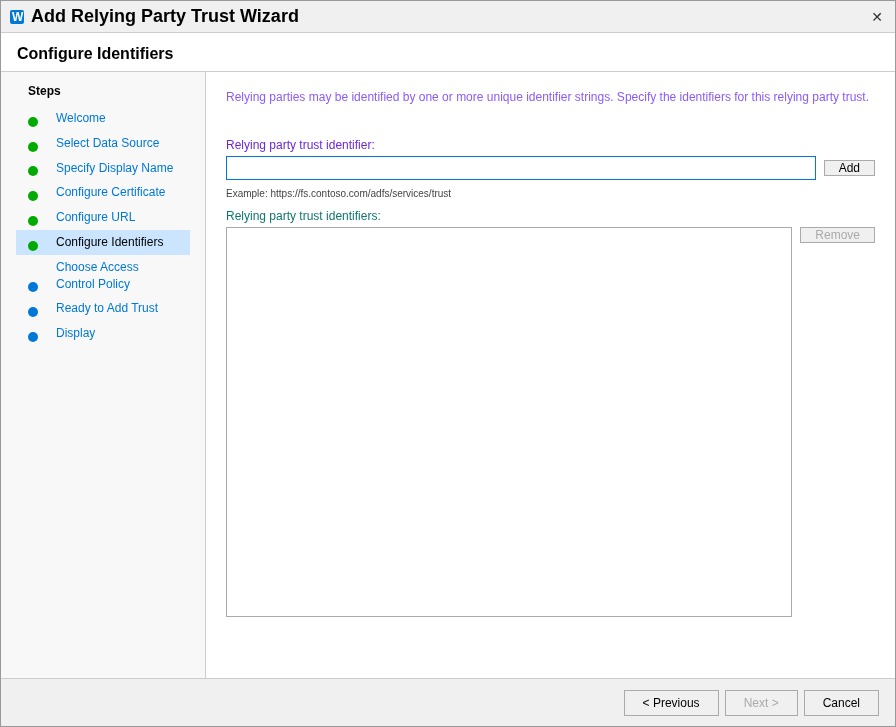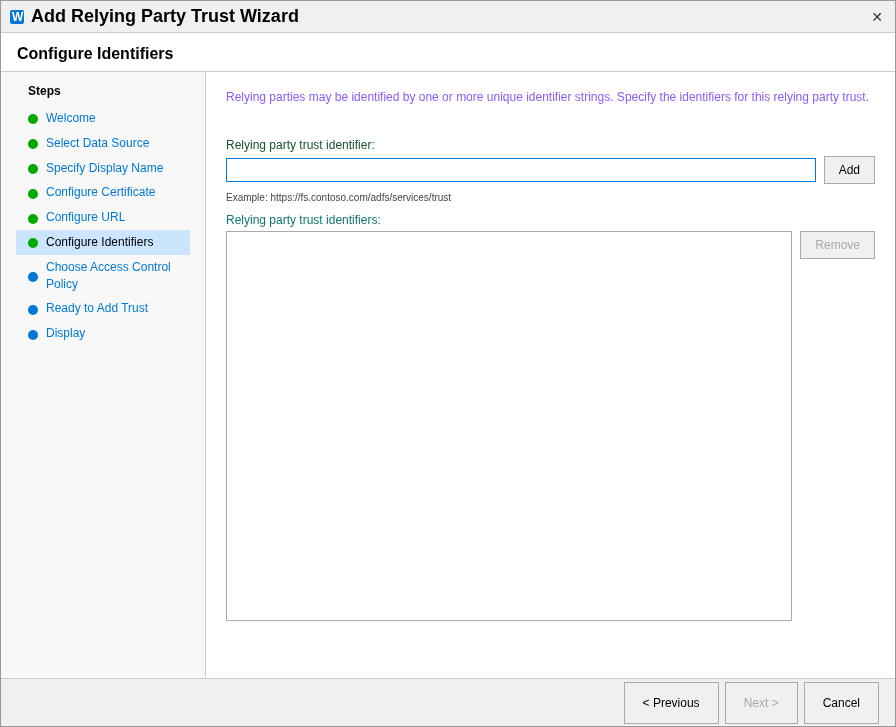--- a/index.html
+++ b/index.html
@@ -91,23 +91,23 @@
 
     .steps-label {
       font-weight: bold;
       font-size: 12px;
       color: #000;
       padding: 0 12px 8px 12px;
     }
 
     .step-item {
       display: flex;
-      align-items: center;
+      align-items: flex-end;
       padding: 4px 12px;
-      gap: 8px;
+      gap: 18px;
       cursor: pointer;
     }
 
     .step-item.active {
       background: #cce5ff;
     }
 
     .step-dot {
       width: 10px;
       height: 10px;
@@ -145,42 +145,42 @@
       margin-bottom: 32px;
     }
 
     .form-group {
       margin-bottom: 8px;
     }
 
     .form-label {
       display: block;
       font-size: 12px;
-      color: #14532d;
+      color: #6d28d9;
       margin-bottom: 4px;
     }
 
     .input-row {
       display: flex;
       align-items: center;
       gap: 8px;
     }
 
     .text-input {
       flex: 1;
       height: 24px;
       border: 1px solid #0078d7;
       padding: 2px 4px;
       font-size: 12px;
       outline: none;
       background: white;
     }
 
     .btn {
-      height: 28px;
+      height: 16px;
       padding: 0 14px;
       font-size: 12px;
       border: 1px solid #aaa;
       background: #f0f0f0;
       cursor: pointer;
       white-space: nowrap;
     }
 
     .btn:disabled {
       color: #aaa;
@@ -221,21 +221,21 @@
       justify-content: flex-end;
       align-items: center;
       gap: 6px;
       padding: 10px 16px;
       border-top: 1px solid #ccc;
       background: #f0f0f0;
       height: 48px;
     }
 
     .footer-btn {
-      height: 42px;
+      height: 26px;
       padding: 0 18px;
       font-size: 12px;
       border: 1px solid #aaa;
       background: #f0f0f0;
       cursor: pointer;
     }
 
     .footer-btn:disabled {
       color: #aaa;
       cursor: default;

